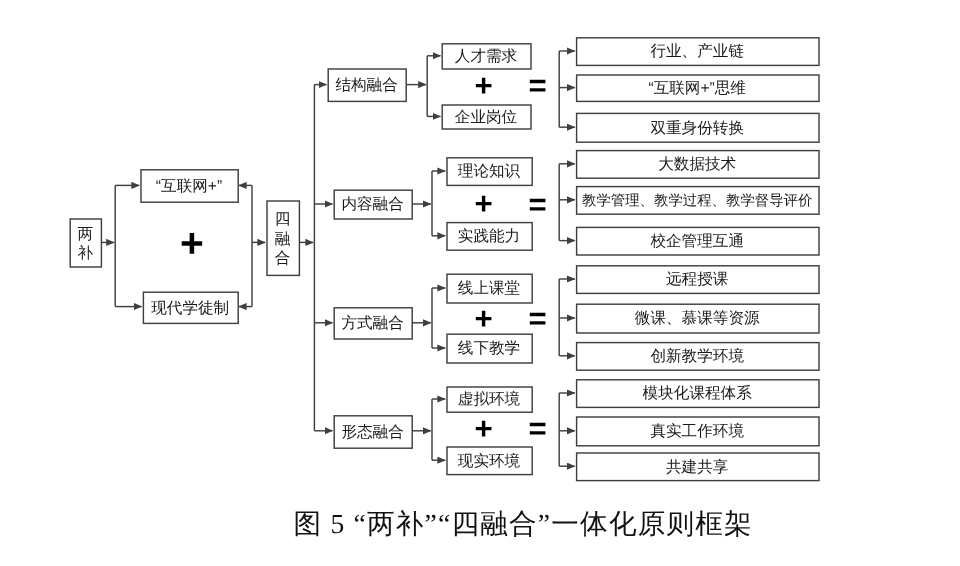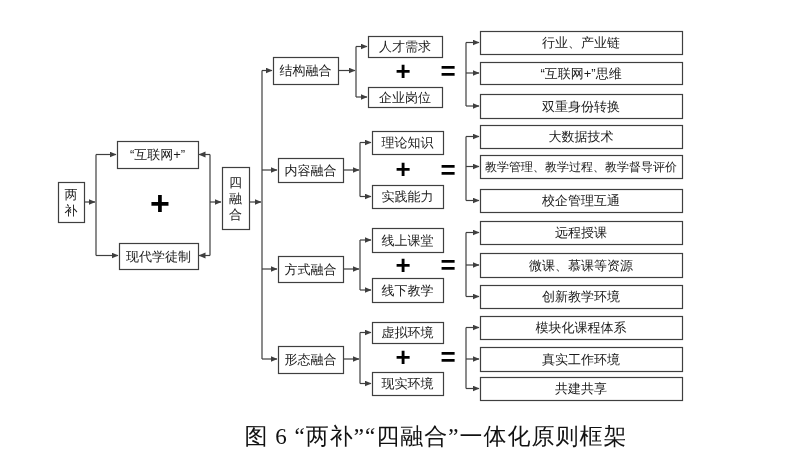--- a/index.html
+++ b/index.html
@@ -193,14 +193,14 @@
       <text x="160" y="203" fill="#000000" font-size="34" font-weight="700" text-anchor="middle" dominant-baseline="central">+</text>
       <text x="403" y="71" fill="#000000" font-size="26" font-weight="700" text-anchor="middle" dominant-baseline="central">+</text>
       <text x="448" y="71" fill="#000000" font-size="26" font-weight="700" text-anchor="middle" dominant-baseline="central">=</text>
       <text x="403" y="169" fill="#000000" font-size="26" font-weight="700" text-anchor="middle" dominant-baseline="central">+</text>
       <text x="448" y="170" fill="#000000" font-size="26" font-weight="700" text-anchor="middle" dominant-baseline="central">=</text>
       <text x="403" y="265" fill="#000000" font-size="26" font-weight="700" text-anchor="middle" dominant-baseline="central">+</text>
       <text x="448" y="265" fill="#000000" font-size="26" font-weight="700" text-anchor="middle" dominant-baseline="central">=</text>
       <text x="403" y="357" fill="#000000" font-size="26" font-weight="700" text-anchor="middle" dominant-baseline="central">+</text>
       <text x="448" y="357" fill="#000000" font-size="26" font-weight="700" text-anchor="middle" dominant-baseline="central">=</text>
     </svg>
-  <div class="caption">图 6 “两补”“四融合”一体化原则框架</div>
+  <div class="caption">图 5 “两补”“四融合”一体化原则框架</div>
 </div>
 
 </body></html>

